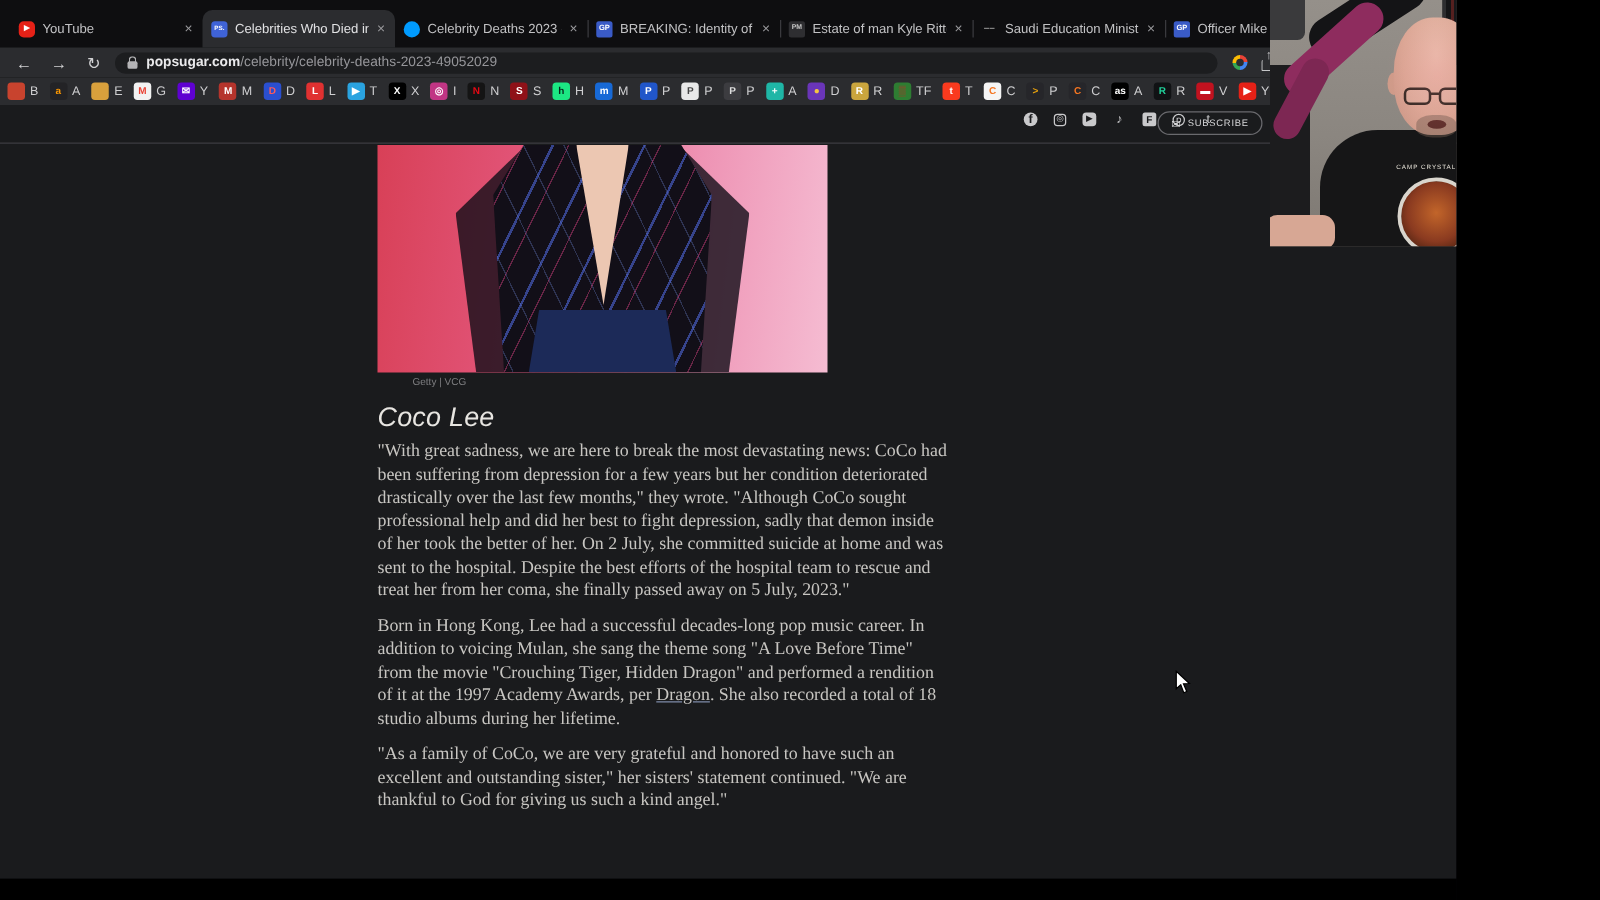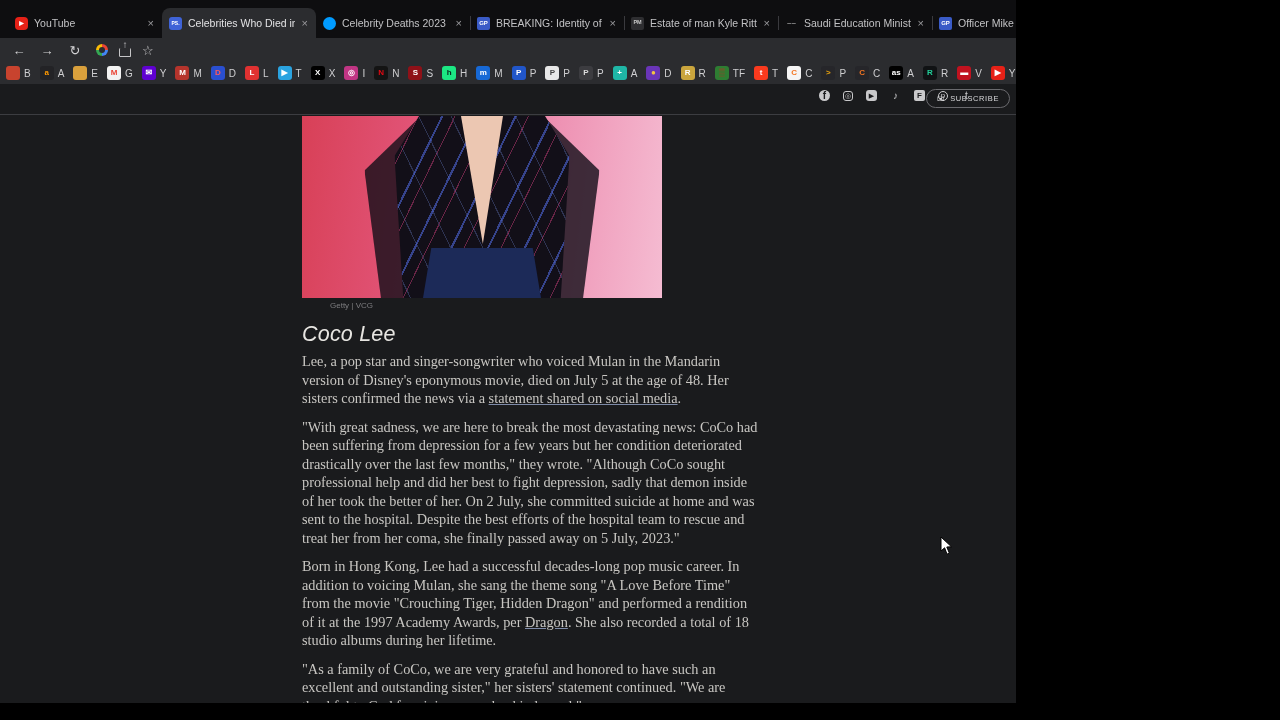--- a/index.html
+++ b/index.html
@@ -1,16 +1,16 @@
 <!DOCTYPE html>
 <html><head>
 <meta charset="utf-8">
 <style>
   html,body{margin:0;padding:0;background:#000;}
-  .screen{position:relative;width:1016px;height:720px;overflow:hidden;background:#0b0b0c;
+  .screen{position:relative;width:1165px;height:720px;overflow:hidden;background:#0b0b0c;
           font-family:"Liberation Sans",sans-serif;}
 
   
   .tabstrip{position:absolute;left:0;top:0;width:1280px;height:38px;background:#0e0e10;}
   .tabs{position:absolute;left:8px;top:8px;display:flex;height:30px;}
   .tab{width:140px;flex:0 0 auto;display:flex;align-items:center;gap:6px;padding:0 7px;
        color:#c2c2c4;font-size:10.5px;border-radius:8px 8px 0 0;position:relative;}
   .tab + .tab::before{content:"";position:absolute;left:0;top:8px;height:14px;border-left:1px solid #3a3a3e;}
   .tab.active{background:#2b2c2f;color:#e2e2e4;}
   .tab.active::before, .tab.active + .tab::before{display:none;}
@@ -168,20 +168,24 @@
       <span class="tab-title">Officer Mike B</span>
       <span class="tab-close">×</span>
     </div>
       </div>
   </div>
 
   <div class="toolbar">
     <span class="nav-ic">←</span>
     <span class="nav-ic">→</span>
     <span class="nav-ic">↻</span>
+    <div class="urlbar">
+      <span class="lock"></span>
+      <span class="url"><span class="dom">popsugar.com</span><span class="path">/celebrity/celebrity-deaths-2023-49052029</span></span>
+    </div>
     <div class="tool-right">
       <span class="gicon"></span>
       <span class="share-ic"></span>
       <span class="star-ic">☆</span>
     </div>
   </div>
 
   <div class="bmbar" id="bookmarks">
       <div class="bm">
         <span class="bm-ic" style="background: rgb(200, 67, 46); color: rgb(255, 255, 255);"></span>
@@ -338,21 +342,20 @@
       <div class="sleeves"></div>
       <div class="jacket"></div>
       <div class="sequins"></div>
       <div class="vneck"></div>
       <div class="waist"></div>
     </div>
     <div class="caption">Getty | VCG</div>
     <div class="headline">Coco Lee</div>
 
     <div class="copy">
-      <p><span>Lee, a pop star and singer-songwriter who voiced Mulan in the Mandarin version of Disney's eponymous movie, died on July 5 at the age of 48. Her sisters confirmed the news via a </span><a href="#">statement shared on social media</a><span>.</span></p>
       <p>"With great sadness, we are here to break the most devastating news: CoCo had been suffering from depression for a few years but her condition deteriorated drastically over the last few months," they wrote. "Although CoCo sought professional help and did her best to fight depression, sadly that demon inside of her took the better of her. On 2 July, she committed suicide at home and was sent to the hospital. Despite the best efforts of the hospital team to rescue and treat her from her coma, she finally passed away on 5 July, 2023."</p>
       <p><span>Born in Hong Kong, Lee had a successful decades-long pop music career. In addition to voicing Mulan, she sang the theme song "A Love Before Time" from the movie "Crouching Tiger, Hidden Dragon" and performed a rendition of it at the 1997 Academy Awards, per </span><a href="#">Dragon</a><span>. She also recorded a total of 18 studio albums during her lifetime.</span></p>
       <p>"As a family of CoCo, we are very grateful and honored to have such an excellent and outstanding sister," her sisters' statement continued. "We are thankful to God for giving us such a kind angel."</p>
     </div>
   </div>
 
   <div class="scrollbar">
     <div class="thumb"></div>
   </div>
 

